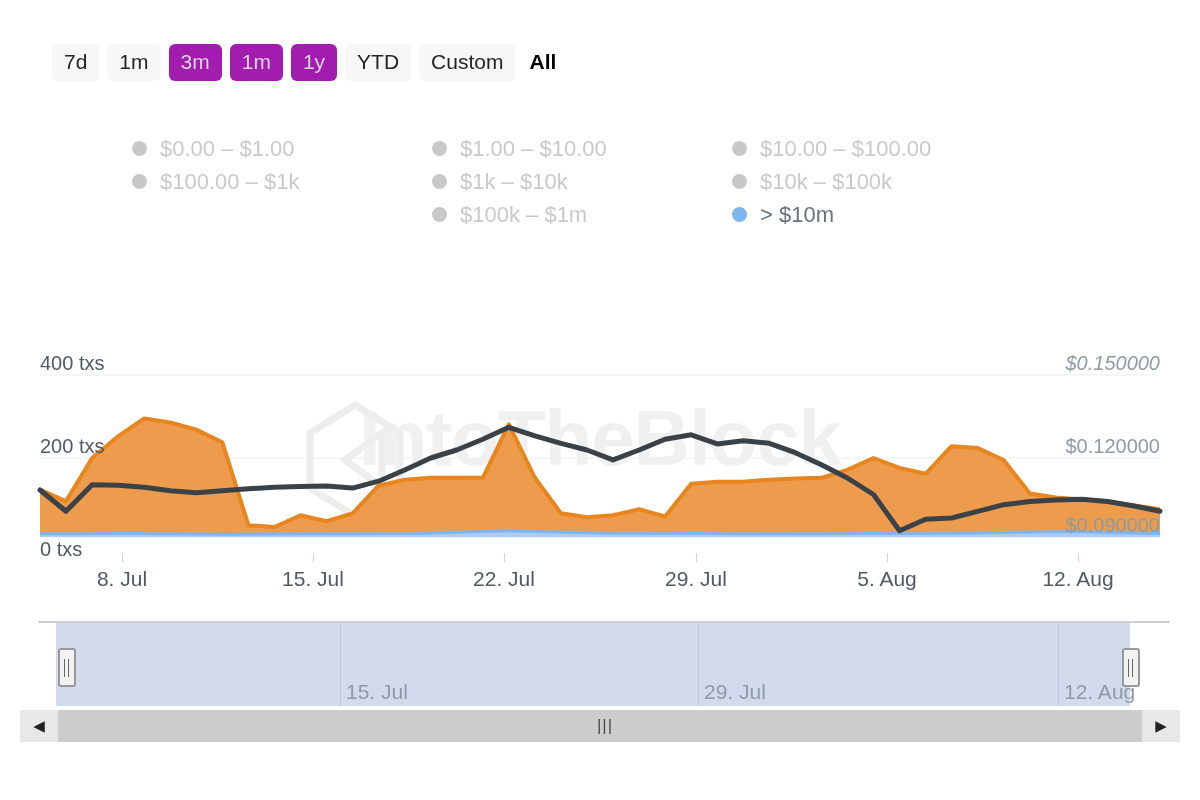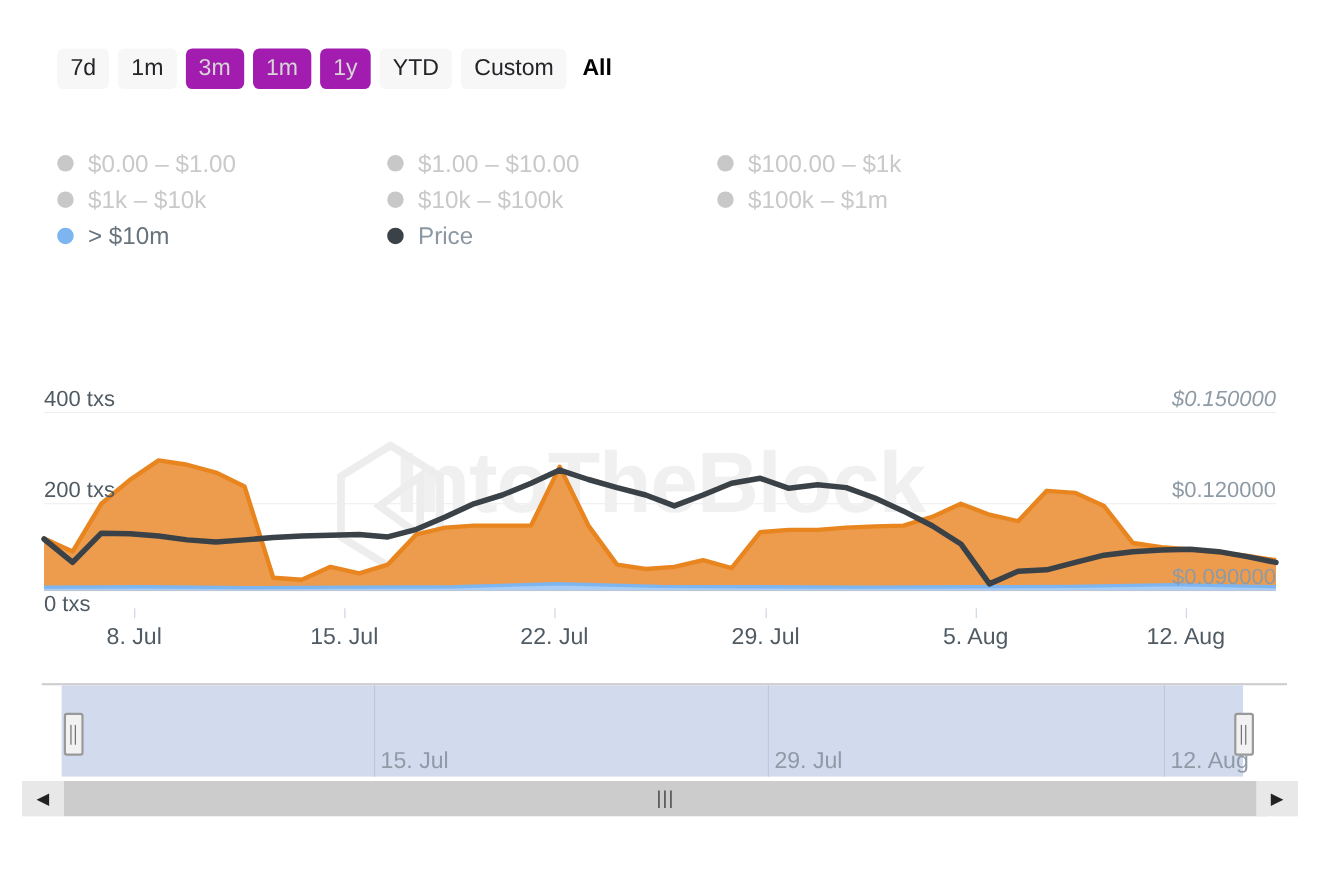--- a/index.html
+++ b/index.html
@@ -33,21 +33,21 @@
     font-weight: bold;
     color: #000000;
     padding-left: 6px;
   }
 
   
   .legend {
     position: absolute; left: 52px; top: 132px;
     width: 980px;
     display: flex; flex-wrap: wrap;
-    column-gap: 0px; row-gap: 0px;
+    column-gap: 0px; row-gap: 0px; justify-content: flex-end;
   }
   .legend-item {
     width: 300px;
     display: flex; align-items: center;
     gap: 13px;
     height: 33px;
     cursor: pointer;
     font-size: 22px;
     white-space: nowrap;
   }
@@ -195,41 +195,41 @@
       <div class="legend-item">
         <span class="dot" style="background: rgb(200, 200, 200);"></span>
         <span class="legend-label">$0.00 – $1.00</span>
       </div>
       <div class="legend-item">
         <span class="dot" style="background: rgb(200, 200, 200);"></span>
         <span class="legend-label">$1.00 – $10.00</span>
       </div>
       <div class="legend-item">
         <span class="dot" style="background: rgb(200, 200, 200);"></span>
+        <span class="legend-label">$10.00 – $100.00</span>
+      </div>
+      <div class="legend-item">
+        <span class="dot" style="background: rgb(200, 200, 200);"></span>
         <span class="legend-label">$100.00 – $1k</span>
       </div>
       <div class="legend-item">
         <span class="dot" style="background: rgb(200, 200, 200);"></span>
         <span class="legend-label">$1k – $10k</span>
       </div>
       <div class="legend-item">
         <span class="dot" style="background: rgb(200, 200, 200);"></span>
         <span class="legend-label">$10k – $100k</span>
       </div>
       <div class="legend-item">
         <span class="dot" style="background: rgb(200, 200, 200);"></span>
         <span class="legend-label">$100k – $1m</span>
       </div>
       <div class="legend-item active">
         <span class="dot" style="background: rgb(124, 181, 239);"></span>
         <span class="legend-label">&gt; $10m</span>
-      </div>
-      <div class="legend-item active price">
-        <span class="dot" style="background: rgb(58, 66, 72);"></span>
-        <span class="legend-label">Price</span>
       </div>
     </div>
 
   <div class="plot-wrap">
     <svg class="plot-svg" id="plot" width="1200" height="210" viewBox="0 0 1200 210">
         <line x1="40" y1="35" x2="1160" y2="35" stroke="#ededed" stroke-width="1"></line>
         <line x1="40" y1="118" x2="1160" y2="118" stroke="#ededed" stroke-width="1"></line>
         <line x1="40" y1="197" x2="1160" y2="197" stroke="#ededed" stroke-width="1"></line>
         <g class="watermark">
           <text x="600" y="125" text-anchor="middle" font-size="78" font-family="&quot;Liberation Sans&quot;, sans-serif" font-weight="bold" fill="#f0f0f0" letter-spacing="-1">IntoTheBlock</text>

